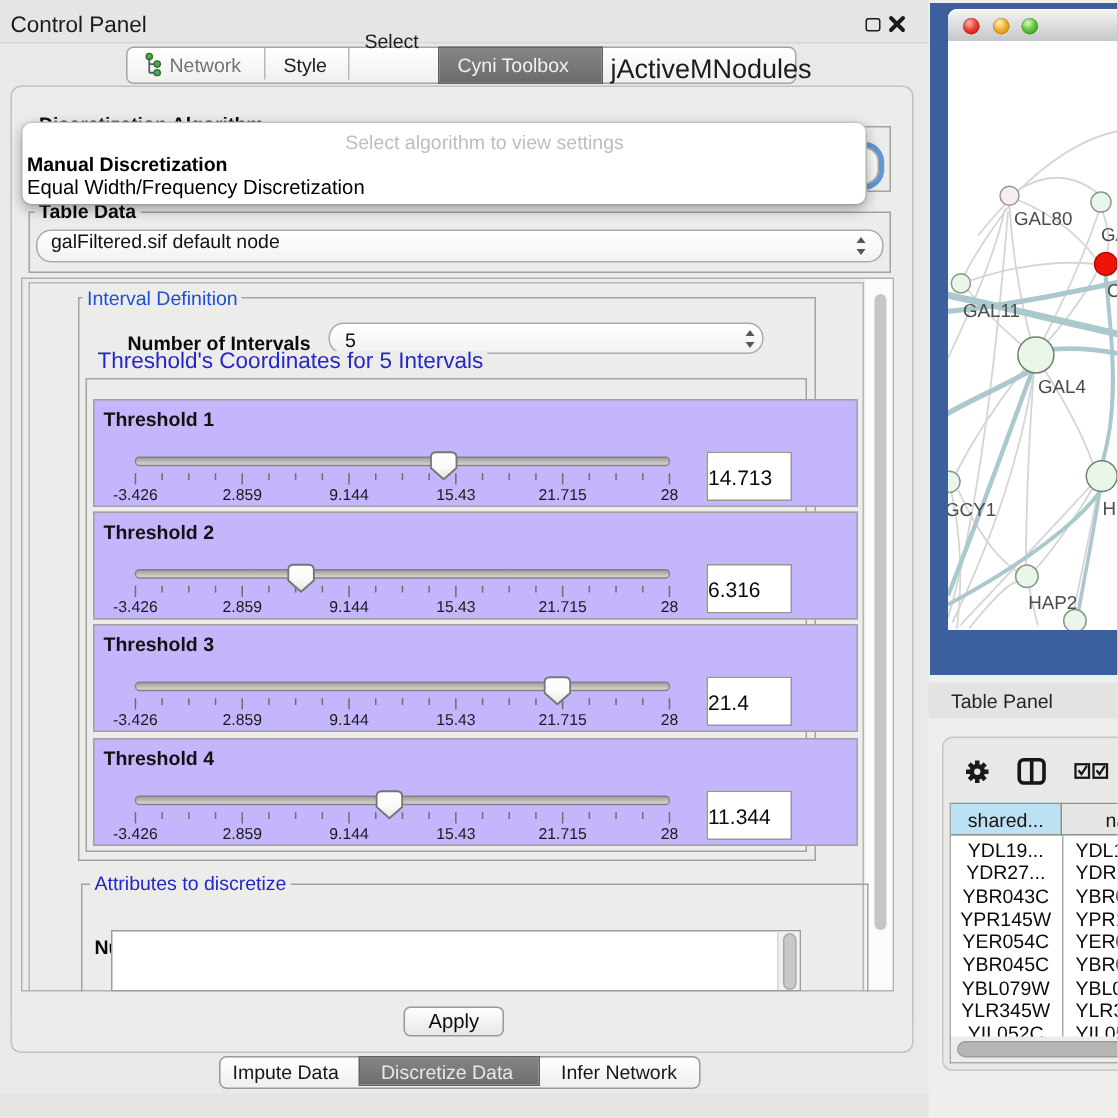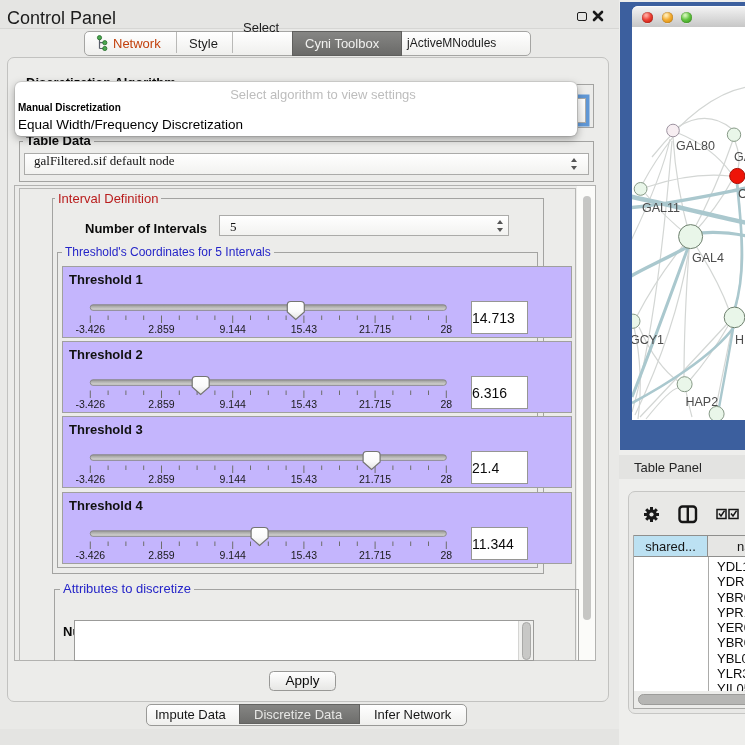--- a/index.html
+++ b/index.html
@@ -2,60 +2,60 @@
 <html><head>
 <meta charset="utf-8">
 <style>
   html,body{margin:0;padding:0;}
   body{width:745px;height:745px;position:relative;overflow:hidden;
        font-family:"Liberation Sans",sans-serif;background:#eeeeec;}
   .abs{position:absolute;}
   .grp{position:absolute;border:1px solid #a3a3a1;}
   .gtitle{position:absolute;background:#ececea;padding:0 3px;font-size:13px;line-height:13px;}
   .combo{position:absolute;background:linear-gradient(#ffffff,#f2f2f0);
-         border:1px solid #ababa9;border-radius:0;font-size:13px;color:#111;font-family:Liberation Serif, serif;}
+         border:1px solid #ababa9;border-radius:10px;font-size:13px;color:#111;}
   .stepper{position:absolute;width:7px;height:12px;}
   .stepper:before{content:"";position:absolute;left:0;top:0;border-left:3.5px solid transparent;
       border-right:3.5px solid transparent;border-bottom:4.5px solid #555;}
   .stepper:after{content:"";position:absolute;left:0;bottom:0;border-left:3.5px solid transparent;
       border-right:3.5px solid transparent;border-top:4.5px solid #555;}
   .tbox{position:absolute;border:1px solid #a0a09e;background:#c4b5fd;padding-left:37px;}
   .thlabel{position:absolute;left:6px;top:5px;font-size:13px;font-weight:bold;color:#111;}
   .vfield{position:absolute;left:408px;top:34px;width:57px;height:33px;background:#fff;
           border:1px solid #969694;font-size:14px;color:#0a0a0a;text-align:left;
           line-height:32px;padding-right:6px;box-sizing:border-box;}
 </style>
 </head>
 <body>
 
 <div class="abs" style="left:0;top:0;width:619px;height:745px;background:#e9e9e7;"></div>
 
 <div class="abs" style="left:0;top:0;width:619px;height:28px;background:#e5e5e3;border-bottom:1px solid #d6d6d4;"></div>
-<div class="abs" style="left:7px;top:8px;font-size:18px;color:#1b1b1b;">Control Panel</div>
+<div class="abs" style="left:7px;top:8px;font-size:15px;color:#1b1b1b;">Control Panel</div>
 <div class="abs" style="left:577px;top:12px;width:8px;height:7px;border:1.6px solid #1c1c1c;border-radius:2px;"></div>
 <svg class="abs" style="left:591px;top:9px;" width="14" height="14" viewBox="0 0 14 14">
  <path d="M3,3 L11,11 M11,3 L3,11" stroke="#1a1a1a" stroke-width="2.6" stroke-linecap="round"></path>
 </svg>
 
 <div class="abs" style="left:84px;top:31px;width:445px;height:23px;background:linear-gradient(#ffffff,#efefed);
      border:1px solid #a5a5a3;border-radius:5px;"></div>
 <div class="abs" style="left:292px;top:31px;width:108px;height:23px;background:linear-gradient(#868684,#6a6a68);border:1px solid #5f5f5d;"></div>
 <div class="abs" style="left:176px;top:32px;width:1px;height:21px;background:#b9b9b7;"></div>
 <div class="abs" style="left:232px;top:32px;width:1px;height:21px;background:#b9b9b7;"></div>
 <svg class="abs" style="left:94px;top:33px" width="17" height="18" viewBox="0 0 17 18">
   <path d="M5.5,5 L5.5,15.5 M5.5,9.7 L10.8,9.7 M5.5,15.5 L10.8,15.5" stroke="#5a5f6b" stroke-width="1.2" fill="none"></path>
   <circle cx="5.5" cy="4.7" r="2.1" fill="#4aa94f" stroke="#2c7031" stroke-width="0.9"></circle>
   <circle cx="10.8" cy="9.7" r="2.1" fill="#4aa94f" stroke="#2c7031" stroke-width="0.9"></circle>
   <circle cx="10.8" cy="15.5" r="2.1" fill="#4aa94f" stroke="#2c7031" stroke-width="0.9"></circle>
 </svg>
-<div class="abs" style="left:113px;top:36px;font-size:13px;color:#c2410c;">Network</div>
+<div class="abs" style="left:113px;top:36px;font-size:13px;color:#737373;">Network</div>
 <div class="abs" style="left:189px;top:36px;font-size:13px;color:#1c1c1c;">Style</div>
 <div class="abs" style="left:243px;top:20px;font-size:13px;color:#1c1c1c;">Select</div>
 <div class="abs" style="left:305px;top:36px;font-size:13px;color:#f1f1ef;">Cyni Toolbox</div>
-<div class="abs" style="left:407px;top:36px;font-size:12px;color:#1c1c1c;">jActiveMNodules</div>
+<div class="abs" style="left:407px;top:36px;font-size:18px;color:#1c1c1c;">jActiveMNodules</div>
 
 <div class="abs" style="left:7px;top:57px;width:600px;height:643px;background:#ececea;
      border:1px solid #c2c2c0;border-radius:7px;"></div>
 
 <div class="grp" style="left:19px;top:84px;width:573px;height:42px;"></div>
 <div class="gtitle" style="left:23px;top:76px;font-weight:bold;color:#0a0a0a;">Discretization Algorithm</div>
 <div class="combo" style="left:26px;top:98px;width:558px;height:23px;box-shadow:0 0 0 3.5px rgba(88,146,212,0.95);"></div>
 <div class="stepper" style="left:572px;top:104px;"></div>
 
 <div class="grp" style="left:19px;top:141px;width:573px;height:39px;"></div>
@@ -63,27 +63,27 @@
 <div class="combo" style="left:24px;top:153px;width:565px;height:22px;line-height:13px;padding-left:9px;box-sizing:border-box;">galFiltered.sif default node</div>
 <div class="stepper" style="left:571px;top:158px;"></div>
 
 <div class="abs" style="left:14px;top:185px;width:582px;height:476px;border:1px solid #b2b2b0;box-sizing:border-box;"></div>
 <div class="abs" style="left:19px;top:188px;width:557px;height:473px;border:1px solid #b6b6b4;border-bottom:none;box-sizing:border-box;"></div>
 
 <div class="abs" style="left:577px;top:186px;width:18px;height:474px;background:#fbfbf9;"></div>
 <div class="abs" style="left:583px;top:196px;width:7.5px;height:424px;background:#c6c6c4;border-radius:4px;"></div>
 
 <div class="grp" style="left:52px;top:198px;width:490px;height:374px;"></div>
-<div class="gtitle" style="left:55px;top:192px;color:#b91c1c;font-size:13px;">Interval Definition</div>
+<div class="gtitle" style="left:55px;top:192px;color:#1d4ed8;font-size:13px;">Interval Definition</div>
 <div class="abs" style="left:85px;top:221px;font-size:13px;font-weight:bold;color:#0a0a0a;">Number of Intervals</div>
 <div class="combo" style="left:219px;top:215px;width:290px;height:21px;line-height:21px;padding-left:10px;box-sizing:border-box;">5</div>
 <div class="stepper" style="left:497px;top:220px;"></div>
 
 <div class="grp" style="left:57px;top:252px;width:479px;height:314px;"></div>
-<div class="gtitle" style="left:62px;top:246px;color:#2525c8;font-size:12px;">Threshold's Coordinates for 5 Intervals</div>
+<div class="gtitle" style="left:62px;top:234px;color:#2525c8;font-size:15px;">Threshold's Coordinates for 5 Intervals</div>
 
 <svg width="0" height="0" style="position:absolute">
  <defs>
   <linearGradient id="tg" x1="0" y1="0" x2="0" y2="1">
     <stop offset="0" stop-color="#989896"></stop>
         <stop offset="1" stop-color="#dcdcda"></stop>
   </linearGradient>
   <g id="ticks" stroke="#6e6e6c" stroke-width="1">
     <line x1="27.3" y1="48.5" x2="27.3" y2="56"></line>
         <line x1="45.1" y1="48.5" x2="45.1" y2="53"></line>
@@ -165,21 +165,21 @@
       <use href="#ticks"></use>
       <use href="#tlabels"></use>
     <use href="#thumb" x="196.6" y="34"></use>
   </svg>
   <div class="vfield">11.344</div>
 </div>
 
 <div class="abs" style="left:15px;top:82px;width:562px;height:54px;background:#ffffff;border-radius:6px;
      box-shadow:0 3px 9px rgba(0,0,0,0.35),0 0 0 1px #d8d8d6;"></div>
 <div class="abs" style="left:15px;top:87px;width:616px;text-align:center;font-size:13px;color:#bdbdbd;">Select algorithm to view settings</div>
-<div class="abs" style="left:18px;top:102px;font-size:10px;font-weight:bold;color:#000;">Manual Discretization</div>
+<div class="abs" style="left:18px;top:102px;font-size:13px;font-weight:bold;color:#000;">Manual Discretization</div>
 <div class="abs" style="left:18px;top:117px;font-size:13.5px;color:#000;">Equal Width/Frequency Discretization</div>
 
 <div class="grp" style="left:54px;top:589px;width:523px;height:71px;border-bottom:none;"></div>
 <div class="gtitle" style="left:60px;top:582px;color:#2525c8;font-size:13px;">Attributes to discretize</div>
 <div class="abs" style="left:63px;top:624px;font-size:13px;font-weight:bold;color:#0a0a0a;">Numerical Attributes</div>
 <div class="abs" style="left:74px;top:620px;width:460px;height:41px;background:#fff;border:1px solid #9b9b99;box-sizing:border-box;overflow:hidden;">
   <div style="position:absolute;right:0;top:0;width:14px;height:41px;background:#f0f0ee;border-left:1px solid #d5d5d3;"></div>
   <div style="position:absolute;right:2px;top:1px;width:9px;height:38px;background:#c8c8c6;border:1px solid #a9a9a7;border-radius:5px;box-sizing:border-box;"></div>
 </div>
 
@@ -305,19 +305,21 @@
        border-top:1px solid #8f8f8d;border-bottom:1px solid #8f8f8d;border-right:1px solid #8f8f8d;box-sizing:border-box;
        font-size:13px;color:#161616;text-align:center;line-height:21px;">shared...</div>
   <div style="position:absolute;left:74px;top:0;width:60px;height:22px;background:#e6e6e4;
        border-top:1px solid #8f8f8d;border-bottom:1px solid #8f8f8d;box-sizing:border-box;
        font-size:13px;color:#161616;">
       <span style="position:absolute;left:29px;top:3px;">na</span>
     </div>
 
   <div style="position:absolute;left:73.5px;top:22px;width:1px;height:151px;background:#ababa9;"></div>
 
+  <div style="position:absolute;left:0;top:24px;width:73px;font-size:13px;color:#0c0c0c;
+       line-height:15.3px;text-align:center;">YDL19...<br>YDR27...<br>YBR043C<br>YPR145W<br>YER054C<br>YBR045C<br>YBL079W<br>YLR345W<br>YIL052C</div>
 
   <div style="position:absolute;left:83px;top:24px;width:70px;font-size:13px;color:#0c0c0c;
        line-height:15.3px;">YDL194W<br>YDR277C<br>YBR043C<br>YPR145W<br>YER054C<br>YBR045C<br>YBL079W<br>YLR345W<br>YIL052C</div>
 
   <div style="position:absolute;left:0;top:156px;width:112px;height:17px;background:#ececea;"></div>
   <div style="position:absolute;left:4px;top:159px;width:115px;height:10.5px;background:#b6b6b4;border:1px solid #9c9c9a;border-radius:6px;box-sizing:border-box;"></div>
 </div>
 
 </body></html>

